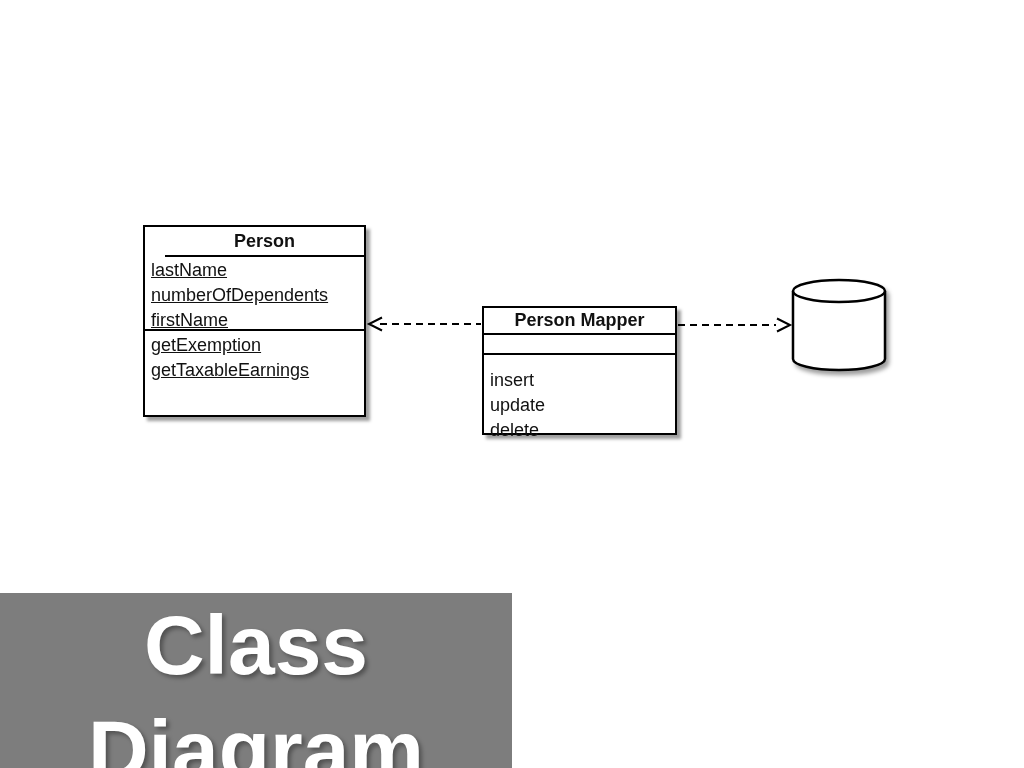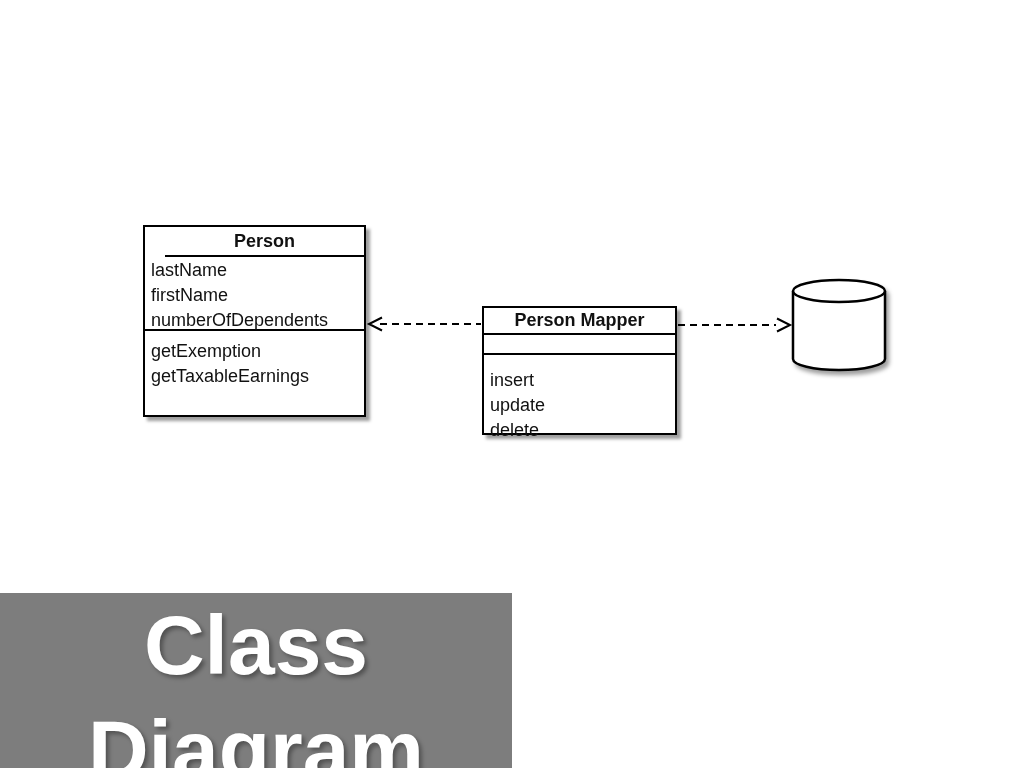--- a/index.html
+++ b/index.html
@@ -19,22 +19,22 @@
   }
   .uml-title {
     font-weight:bold; text-align:center;
     border-bottom:2px solid #000;
   }
   .uml-section { border-bottom:2px solid #000; }
   .uml-row { line-height:25px; padding-left:6px; white-space:nowrap; }
 
   .person-box { left:143px; top:225px; width:219px; height:188px; }
   .person-box .uml-title { height:28px; line-height:28px;margin-left:20px; }
-  .person-box .attrs { height:71px; padding-top:1px; }
-  .person-box .methods { padding-top:8px; }
+  .person-box .attrs { height:71px; padding-top:1px;text-decoration:underline; }
+  .person-box .methods { padding-top:2px;text-decoration:underline; }
 
   .mapper-box { left:482px; top:259px; width:191px; height:125px;margin-top:47px; }
   .mapper-box .uml-title { height:25px; line-height:25px; }
   .mapper-box .attrs-empty { height:18px; }
   .mapper-box .methods { padding-top:13px; }
 
   
   .banner {
     position:absolute; left:0; top:564px; width:512px; height:204px;
     background:#7d7d7d; overflow:hidden;
@@ -64,22 +64,22 @@
     <g style="filter: drop-shadow(3px 4px 2px rgba(0,0,0,0.38));">
       <path d="M793,291 L793,359 A46,11 0 0 0 885,359 L885,291" fill="#ffffff" stroke="#000000" stroke-width="2.5"></path>
       <ellipse cx="839" cy="291" rx="46" ry="11" fill="#ffffff" stroke="#000000" stroke-width="2.5"></ellipse>
     </g>
   </svg>
 
   <div class="uml-box person-box">
     <div class="uml-title">Person</div>
     <div class="uml-section attrs">
       <div class="uml-row">lastName</div>
+      <div class="uml-row">numberOfDependents</div>
       <div class="uml-row">firstName</div>
-      <div class="uml-row">numberOfDependents</div>
     </div>
     <div class="methods">
       <div class="uml-row">getExemption</div>
       <div class="uml-row">getTaxableEarnings</div>
     </div>
   </div>
 
   <div class="uml-box mapper-box">
     <div class="uml-title">Person Mapper</div>
     <div class="uml-section attrs-empty"></div>

